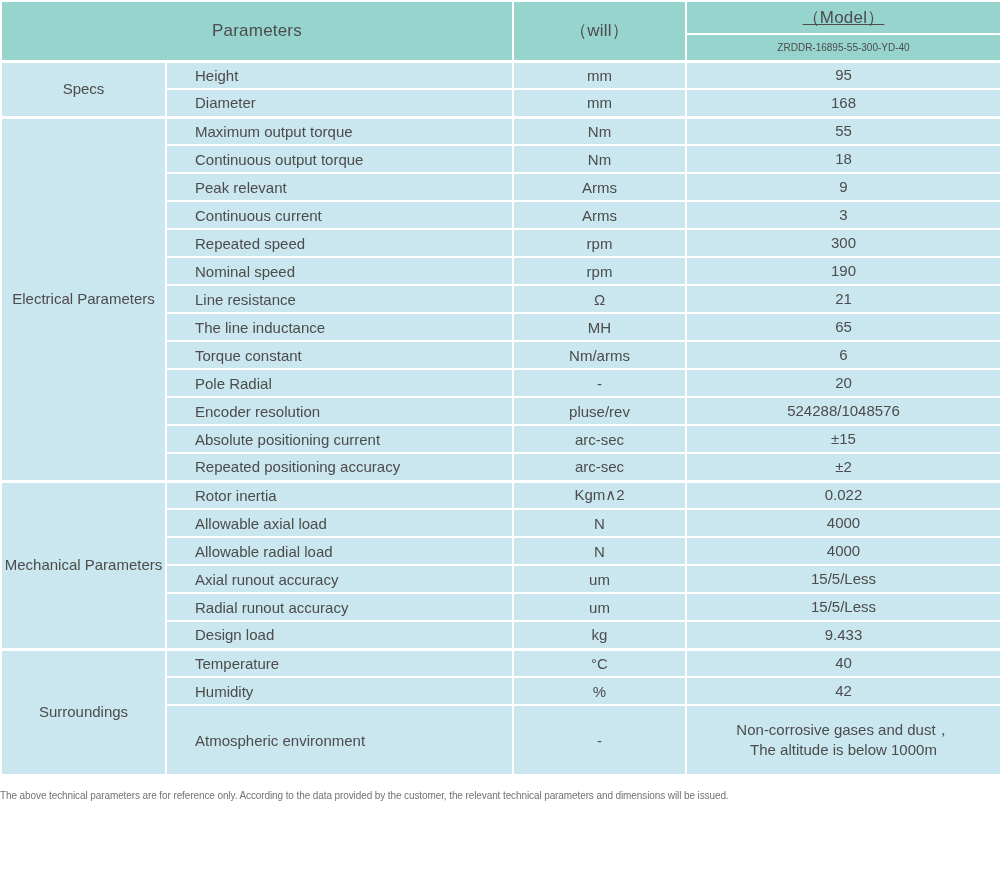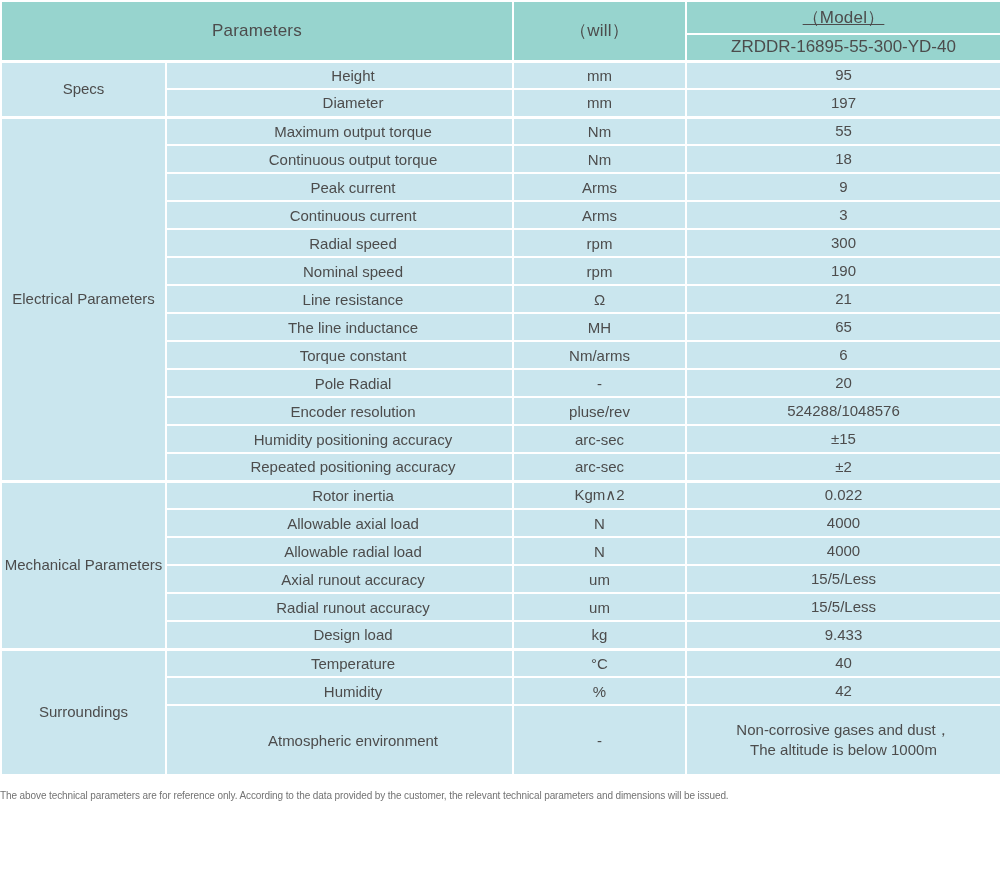--- a/index.html
+++ b/index.html
@@ -35,34 +35,34 @@
   thead th {
     background: var(--header-bg);
     color: #414141;
   }
   th.params-head, th.unit-head, th.model-head {
     font-size: 17px;
     letter-spacing: 0.2px;
   }
   th.params-head { height: 60px; }
   th.model-head { height: 32px; text-decoration: underline; }
-  th.model-value { height: 26px; font-size: 17px; }
+  th.model-value { height: 26px; font-size: 10px; }
   
   tbody td {
     background: var(--row-bg);
     font-size: 15px;
     height: 28px;
   }
   td.group-cell {
     text-align: center;
     padding: 0 2px;
     line-height: 1.25;
   }
   td.param-cell {
-    text-align: center;
+    text-align: left;
     padding-left: 28px;
   }
   td.unit-cell, td.value-cell {
     text-align: center;
     padding: 0 2px;
   }
   td.value-cell {
     white-space: pre-line;
     line-height: 1.35;
   }
@@ -102,47 +102,47 @@
   <tbody>
         <tr class="group-start">
           <td class="group-cell" rowspan="2">Specs</td>
           <td class="param-cell">Height</td>
           <td class="unit-cell">mm</td>
           <td class="value-cell">95</td>
         </tr>
         <tr>
           <td class="param-cell">Diameter</td>
           <td class="unit-cell">mm</td>
-          <td class="value-cell">197</td>
+          <td class="value-cell">168</td>
         </tr>
       </tbody>
       <tbody>
         <tr class="group-start">
           <td class="group-cell" rowspan="13">Electrical Parameters</td>
           <td class="param-cell">Maximum output torque</td>
           <td class="unit-cell">Nm</td>
           <td class="value-cell">55</td>
         </tr>
         <tr>
           <td class="param-cell">Continuous output torque</td>
           <td class="unit-cell">Nm</td>
           <td class="value-cell">18</td>
         </tr>
         <tr>
-          <td class="param-cell">Peak current</td>
+          <td class="param-cell">Peak relevant</td>
           <td class="unit-cell">Arms</td>
           <td class="value-cell">9</td>
         </tr>
         <tr>
           <td class="param-cell">Continuous current</td>
           <td class="unit-cell">Arms</td>
           <td class="value-cell">3</td>
         </tr>
         <tr>
-          <td class="param-cell">Radial speed</td>
+          <td class="param-cell">Repeated speed</td>
           <td class="unit-cell">rpm</td>
           <td class="value-cell">300</td>
         </tr>
         <tr>
           <td class="param-cell">Nominal speed</td>
           <td class="unit-cell">rpm</td>
           <td class="value-cell">190</td>
         </tr>
         <tr>
           <td class="param-cell">Line resistance</td>
@@ -163,21 +163,21 @@
           <td class="param-cell">Pole Radial</td>
           <td class="unit-cell">-</td>
           <td class="value-cell">20</td>
         </tr>
         <tr>
           <td class="param-cell">Encoder resolution</td>
           <td class="unit-cell">pluse/rev</td>
           <td class="value-cell">524288/1048576</td>
         </tr>
         <tr>
-          <td class="param-cell">Humidity positioning accuracy</td>
+          <td class="param-cell">Absolute positioning current</td>
           <td class="unit-cell">arc-sec</td>
           <td class="value-cell">±15</td>
         </tr>
         <tr>
           <td class="param-cell">Repeated positioning accuracy</td>
           <td class="unit-cell">arc-sec</td>
           <td class="value-cell">±2</td>
         </tr>
       </tbody>
       <tbody>

